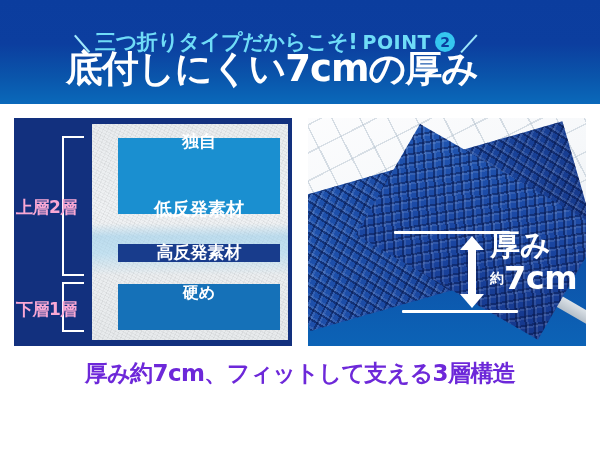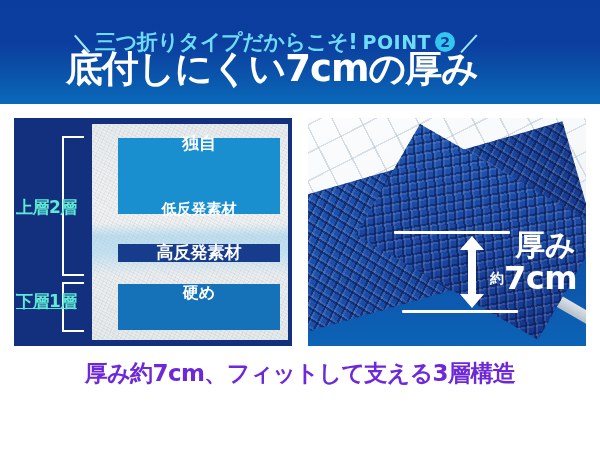--- a/index.html
+++ b/index.html
@@ -145,42 +145,42 @@
     background: #183c8c;
     font-size: 17px;
   }
   .box-firm {
     left: 104px; top: 166px;
     width: 162px; height: 46px;
     background: #1571b8;
     font-size: 16px;
     justify-content: space-between;
   }
-  .box-line2 { font-size: 15px; }
+  .box-line2 { font-size: 18px; }
 
   
   .brk {
     position: absolute;
     border-left: 2px solid #ffffff;
     border-top: 2px solid #ffffff;
     border-bottom: 2px solid #ffffff;
     box-sizing: border-box;
   }
   .brk-upper { left: 48px; top: 18px; width: 22px; height: 140px; }
   .brk-lower { left: 48px; top: 164px; width: 22px; height: 50px; }
   .brk-label {
     position: absolute;
-    color: #5eead4;
+    color: #f9a8d4;
     font-size: 17px;
     font-weight: bold;
     white-space: nowrap;
     letter-spacing: -0.5px;
   }
   .lbl-upper { left: 2px; top: 78px; }
-  .lbl-lower { left: 2px; top: 172px; text-decoration: underline; }
+  .lbl-lower { left: 2px; top: 180px; }
 
   
   .panel-right {
     position: absolute;
     left: 308px; top: 14px;
     width: 278px;
     height: 228px;
     overflow: hidden;
     background: linear-gradient(180deg, #0d4ba3 0%, #0d4ea6 55%, #0c63b6 100%);
   }
@@ -295,21 +295,20 @@
     left: 182px; top: 112px;
     color: #ffffff;
     font-weight: bold;
     white-space: nowrap;
     text-align: left;
   }
   .thick-word {
     font-size: 30px;
     letter-spacing: 0px;
     line-height: 1;
-    margin-left: 25px;
   }
   .thick-val {
     margin-top: 2px;
     line-height: 1;
     white-space: nowrap;
   }
   .thick-approx {
     font-size: 14px;
     font-weight: bold;
     vertical-align: 6px;

